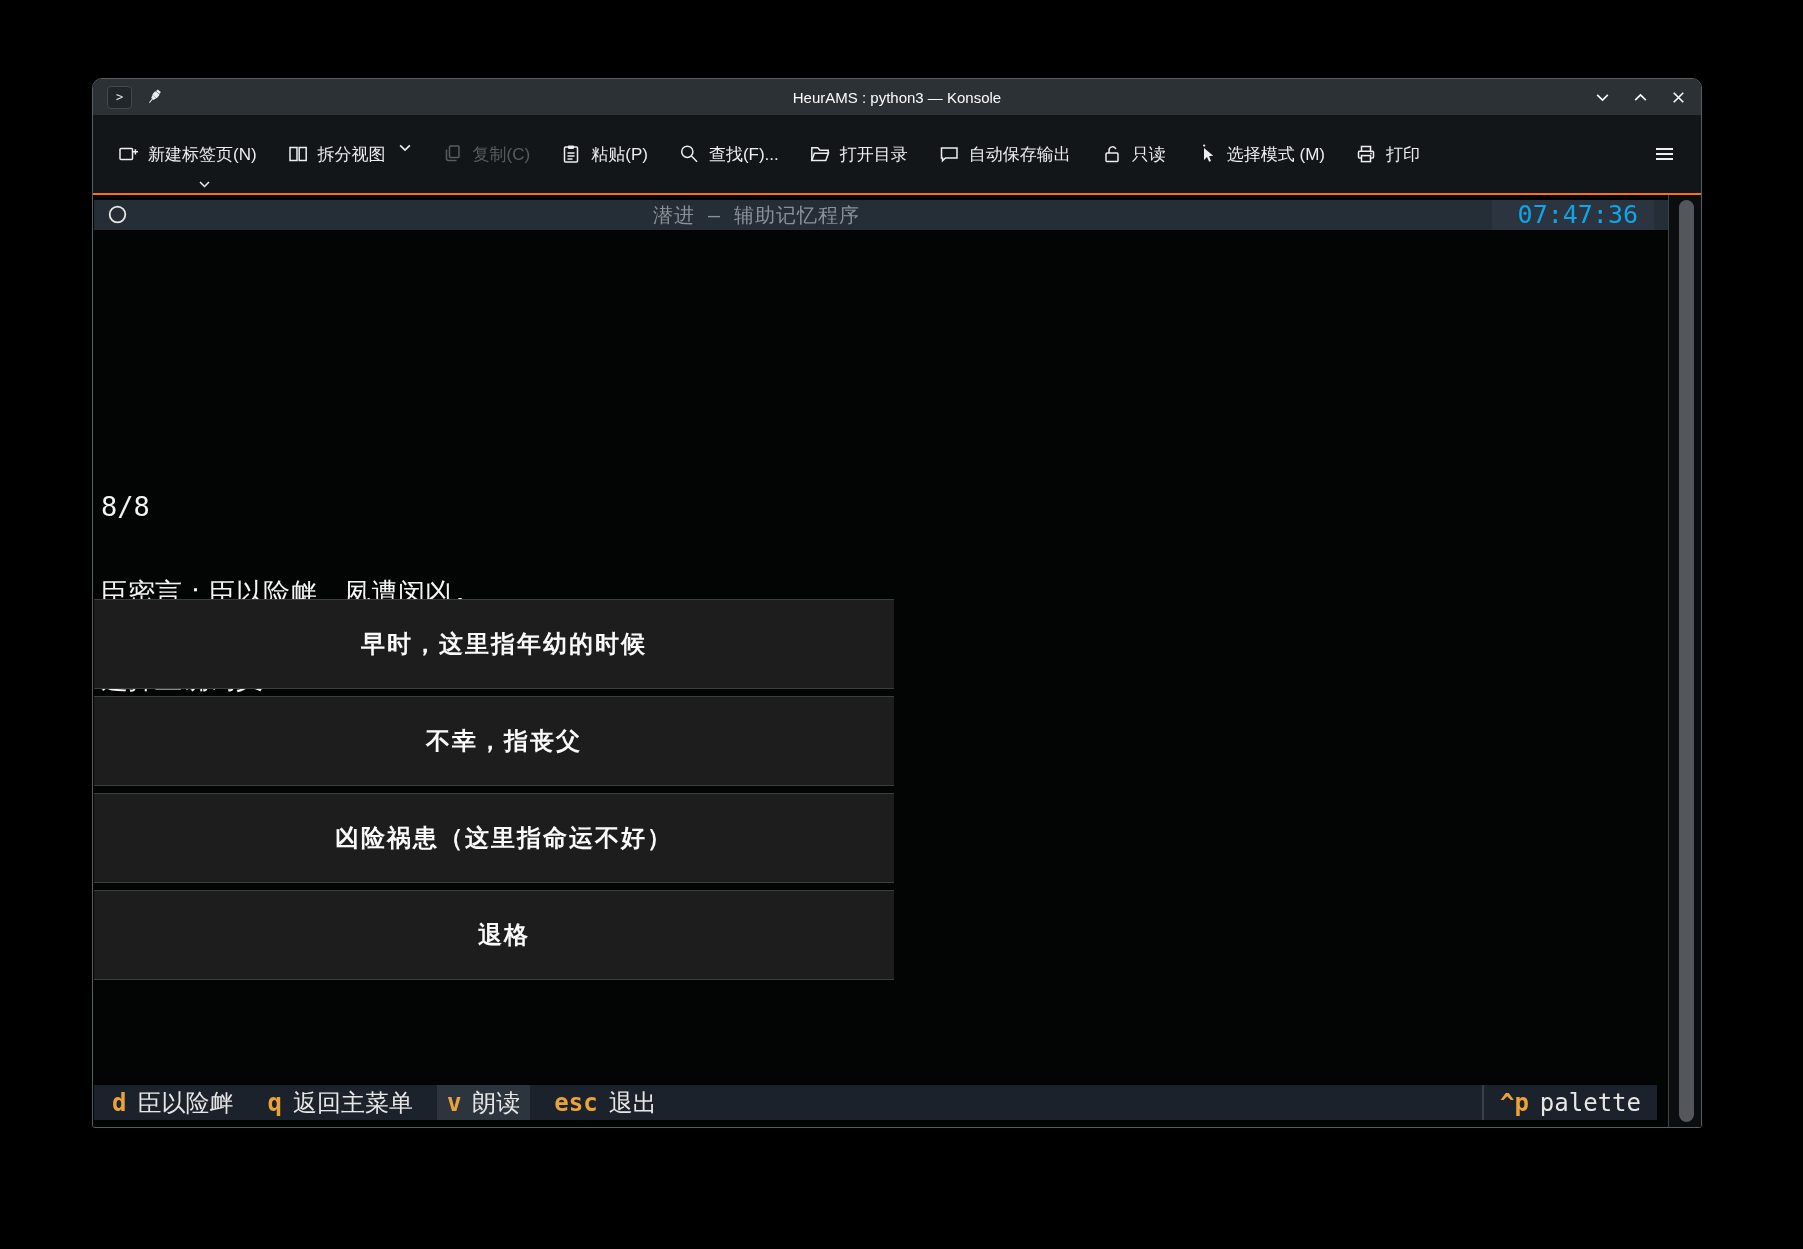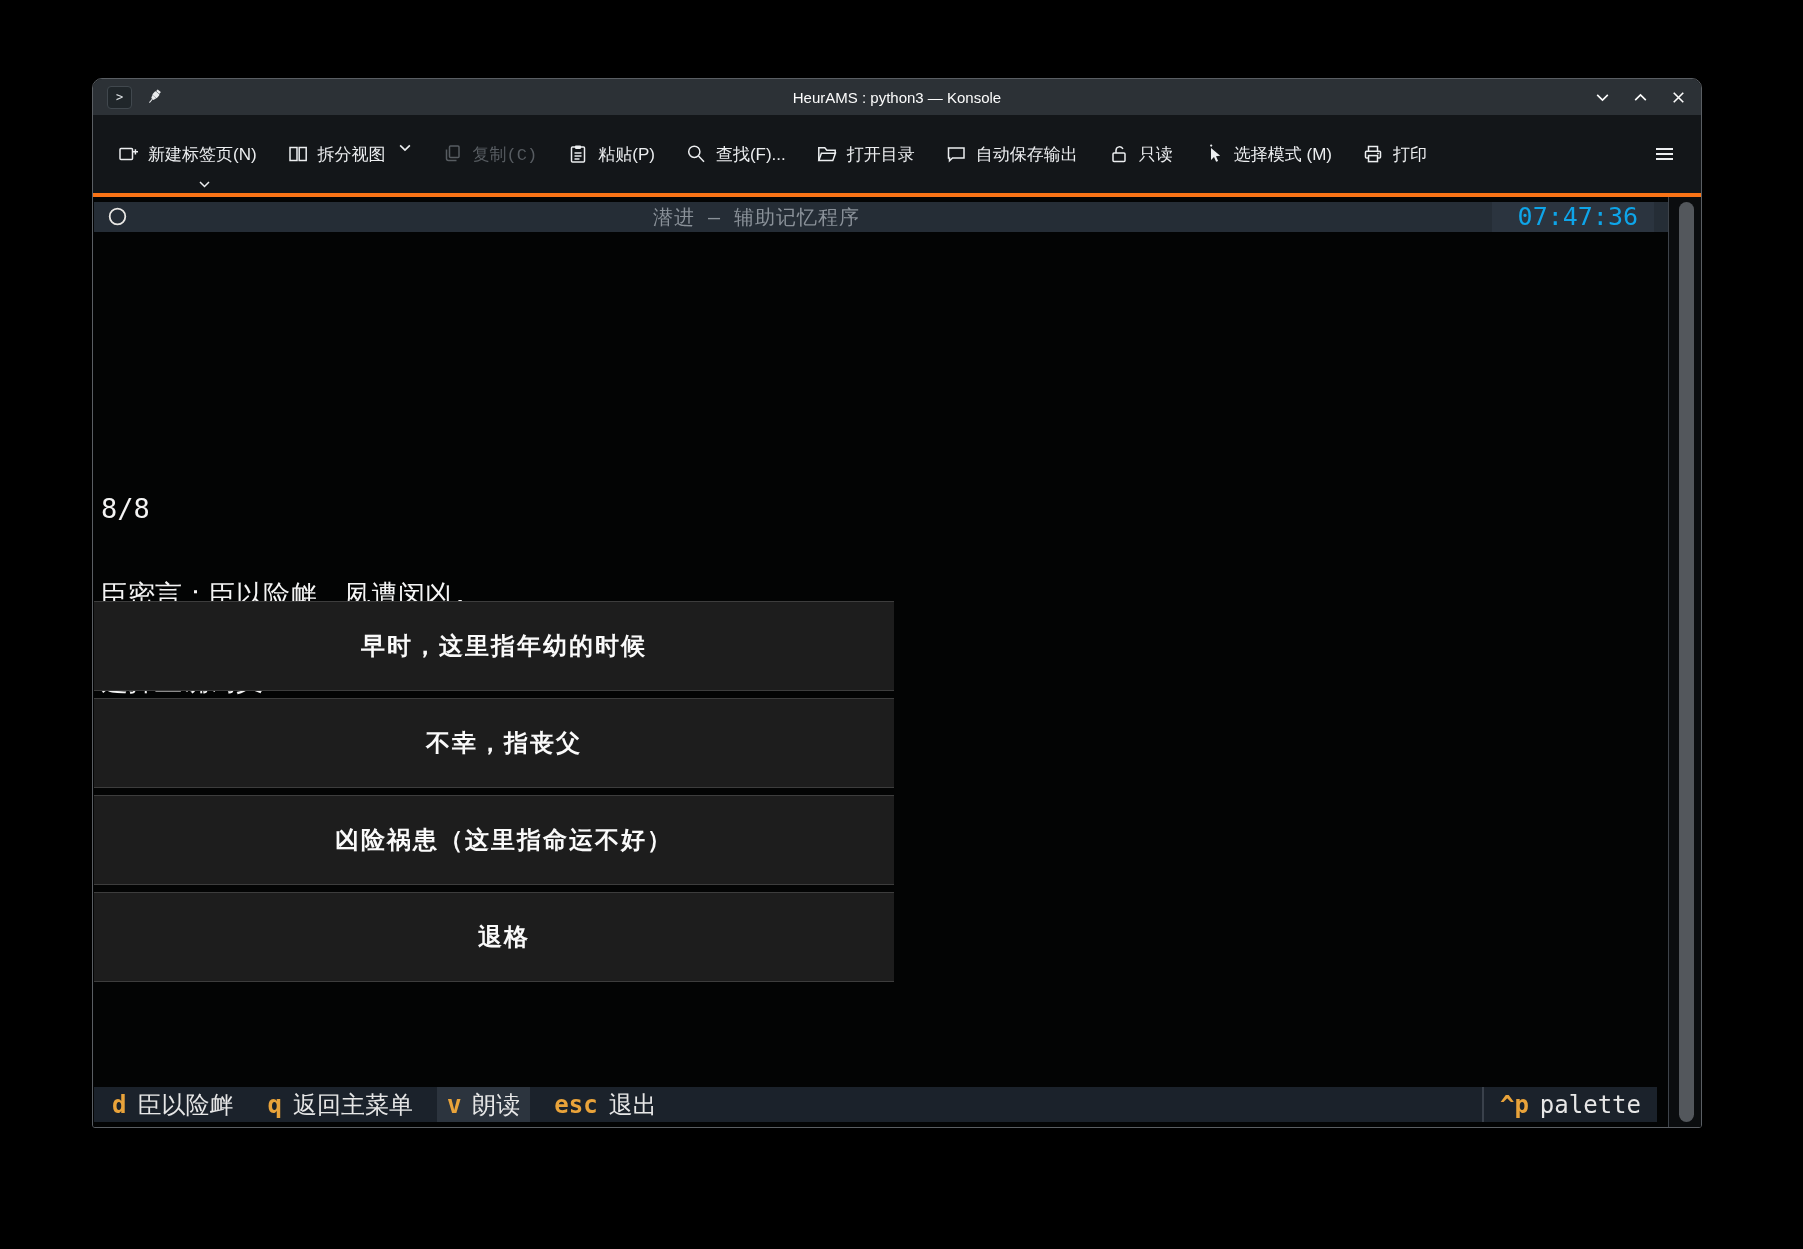--- a/index.html
+++ b/index.html
@@ -32,28 +32,28 @@
   }
   .win-controls { margin-left:auto; display:flex; gap:21px; z-index:2; }
   .win-controls svg { display:block; cursor:pointer; }
   
   .toolbar {
     flex:none; height:78px; background:#131619; display:flex; align-items:center;
     padding:0 24px; gap:30px; color:#eceef0; position:relative;
   }
   .tb-item { display:flex; align-items:flex-start; gap:9px; font-size:17px; position:relative; white-space:nowrap; cursor:pointer; }
   .tb-item svg { flex:none; }
-  .tb-item.disabled { color:#575c61;font-family:Liberation Mono, monospace; }
+  .tb-item.disabled { color:#575c61; }
   .newtab-caret { position:absolute; left:58%; top:37px; }
   .caret-inline { margin-left:3px; }
   .burger { margin-left:auto; cursor:pointer; display:flex; }
   
   .terminal {
     flex:1; background:#030404; position:relative;
-    border-top:4px solid #f97316;
+    border-top:2px solid #f97316;
     font-family:"DejaVu Sans Mono","DejaVu Sans",monospace;
     text-decoration:underline;
   }
   .tui-header {
     position:absolute; left:1px; top:5px; width:1574px; height:30px;
     background:#252d36;
   }
   .tui-circle { position:absolute; left:14px; top:5px; }
   .tui-title {
     position:absolute; left:559px; top:2px; font-size:20px; letter-spacing:1px;

